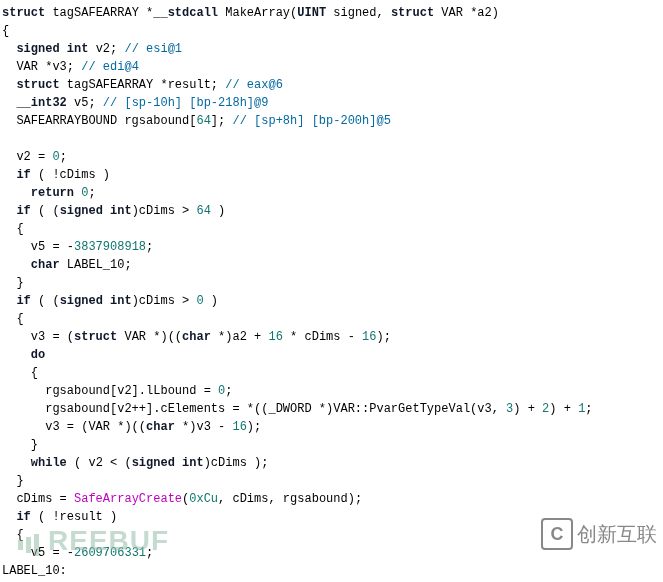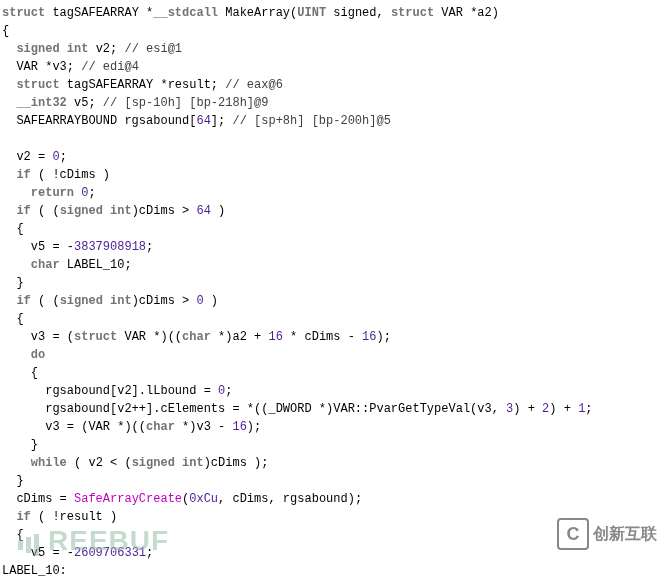--- a/index.html
+++ b/index.html
@@ -15,23 +15,23 @@
     overflow: hidden;
     position: relative;
   }
   pre {
     margin: 0;
     padding: 4px 2px;
     font-family: inherit;
     font-size: inherit;
     white-space: pre;
   }
-  .kw { color: #737373; font-weight: bold; }      
-  .num { color: #4c1d95; }                          
-  .cmt { color: #404040; }                          
+  .kw { color: #0f172a; font-weight: bold; }      
+  .num { color: #0f766e; }                          
+  .cmt { color: #0369a1; }                          
   .fn  { color: #c000c0; margin-top: 24px; }                          
   .txt { color: #000; }
   .watermark-left {
     position: absolute;
     left: 18px;
     bottom: 18px;
     font-family: sans-serif;
     font-size: 28px;
     font-weight: 700;
     color: rgba(150,190,170,0.55);
@@ -70,22 +70,22 @@
     height: 28px;
     display: flex;
     align-items: center;
     justify-content: center;
     font-weight: 900;
     color: #888;
     font-size: 18px;
     margin-right: 4px;
   }
   .watermark-right .cn {
-    font-size: 16px;
-    font-weight: 700;
+    font-size: 20px;
+    font-weight: 400;
     color: #888;
   }
 </style>
 </head>
 <body>
 
 <pre id="code-block"><span><span class="kw">struct</span><span class="txt"> tagSAFEARRAY *</span><span class="kw">__stdcall</span><span class="txt"> MakeArray(</span><span class="kw">UINT</span><span class="txt"> signed, </span><span class="kw">struct</span><span class="txt"> VAR *a2)</span></span>
 <span><span class="txt">{</span></span>
 <span><span class="txt">  </span><span class="kw">signed</span><span class="txt"> </span><span class="kw">int</span><span class="txt"> v2; </span><span class="cmt">// esi@1</span></span>
 <span><span class="txt">  VAR *v3; </span><span class="cmt">// edi@4</span></span>

